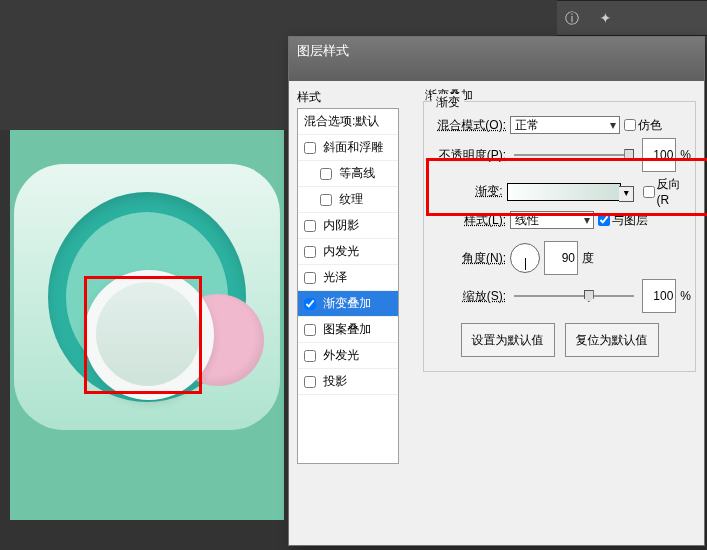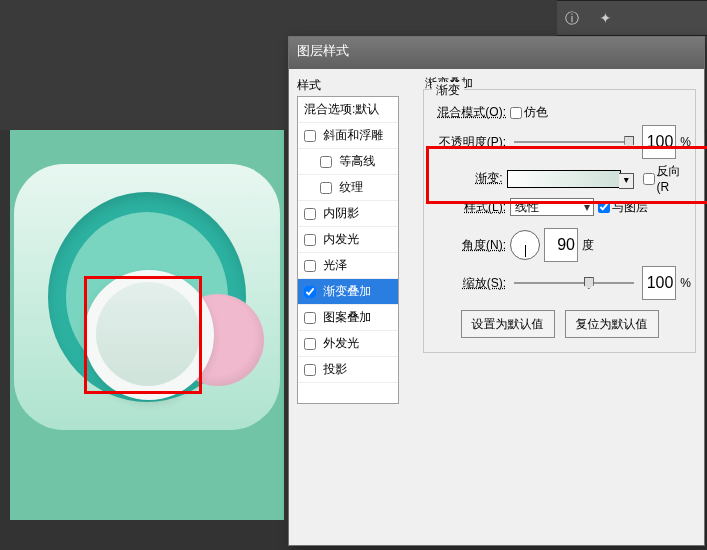--- a/index.html
+++ b/index.html
@@ -77,21 +77,21 @@
 
 .dialog {
   position: absolute;
   left: 288px; top: 36px;
   width: 417px; height: 510px;
   background: #f0f0f0;
   border: 1px solid #707070;
   box-shadow: 4px 4px 12px rgba(0,0,0,.4);
 }
 .titlebar {
-  height: 32px;
+  height: 44px;
   background: linear-gradient(180deg,#797979,#5f5f5f);
   color: #fff;
   padding: 0 8px;
   line-height: 28px;
   font-size: 13px;
 }
 .dialog-body {
   display: flex;
   height: calc(100% - 28px);
   padding: 8px;
@@ -99,21 +99,21 @@
 .styles-col {
   width: 102px;
   margin-right: 22px;
 }
 .col-label {
   font-size: 12px; margin-bottom: 2px;
 }
 .styles-list {
   border: 1px solid #a0a0a0;
   background: #fff;
-  height: 308px;
+  height: 356px;
 }
 .styles-list .row {
   padding: 4px 6px;
   border-bottom: 1px solid #eee;
   white-space: nowrap;
   cursor: default;
 }
 .styles-list .row.indent { padding-left: 22px; }
 .styles-list .row.selected {
   background: #2a7de1; color: #fff;
@@ -167,21 +167,21 @@
 .slider-track {
   flex: 1; height: 2px; background: #999; position: relative; margin: 0 4px;
 }
 .slider-thumb {
   position: absolute; top: -5px; width: 10px; height: 12px;
   background: #ddd; border: 1px solid #555;
   clip-path: polygon(0 0,100% 0,100% 70%,50% 100%,0 70%);
 }
 .num-input {
   width: 34px; height: 32px; border: 1px solid #888;
-  font-size: 16px; text-align: right; padding: 16px 2px;
+  font-size: 12px; text-align: right; padding: 16px 2px;
   background: #fff;
 }
 .grad-preview {
   width: 120px; height: 18px; border: 1px solid #000;
   background: linear-gradient(90deg,#fdfefd,#cfe1d9);
   position: relative;
 }
 .grad-preview::after {
   content: "▾"; position: absolute; right: -14px; top: 2px;
   width: 14px; text-align: center;
@@ -192,21 +192,21 @@
   width: 30px; height: 30px; border: 1px solid #666; border-radius: 50%;
   position: relative; background: #fff;
 }
 .angle-dial::after {
   content: ""; position: absolute; left: 50%; top: 50%;
   width: 1px; height: 12px; background: #000;
   transform-origin: top center;
 }
 .btn {
   border: 1px solid #888; background: #f3f3f3;
-  height: 28px; padding: 0 10px; font-size: 12px; cursor: default;
+  height: 34px; padding: 0 10px; font-size: 12px; cursor: default;
 }
 .red-highlight-box {
   position: absolute;
   left: 2px; top: 56px; width: 296px; height: 58px;
   border: 3px solid #e00;
   pointer-events: none;
 }
 .pct { font-size: 12px; }
 </style>
 </head>
@@ -284,20 +284,23 @@
       </div>
     </div>
 
     <div class="right-pane">
       <div class="group-title">渐变叠加</div>
       <div class="fieldset">
         <legend>渐变</legend>
 
         <div class="form-row">
           <label class="lbl">混合模式(O):</label>
+          <div class="select" style="width:110px">
+            <span>正常</span>
+          </div>
           <label class="chk">
             <input type="checkbox" style="">
             <span>仿色</span>
           </label>
         </div>
 
         <div class="form-row">
           <label class="lbl">不透明度(P):</label>
           <div class="slider-track">
             <div class="slider-thumb" style="left:calc(100% - 10px)"></div>

